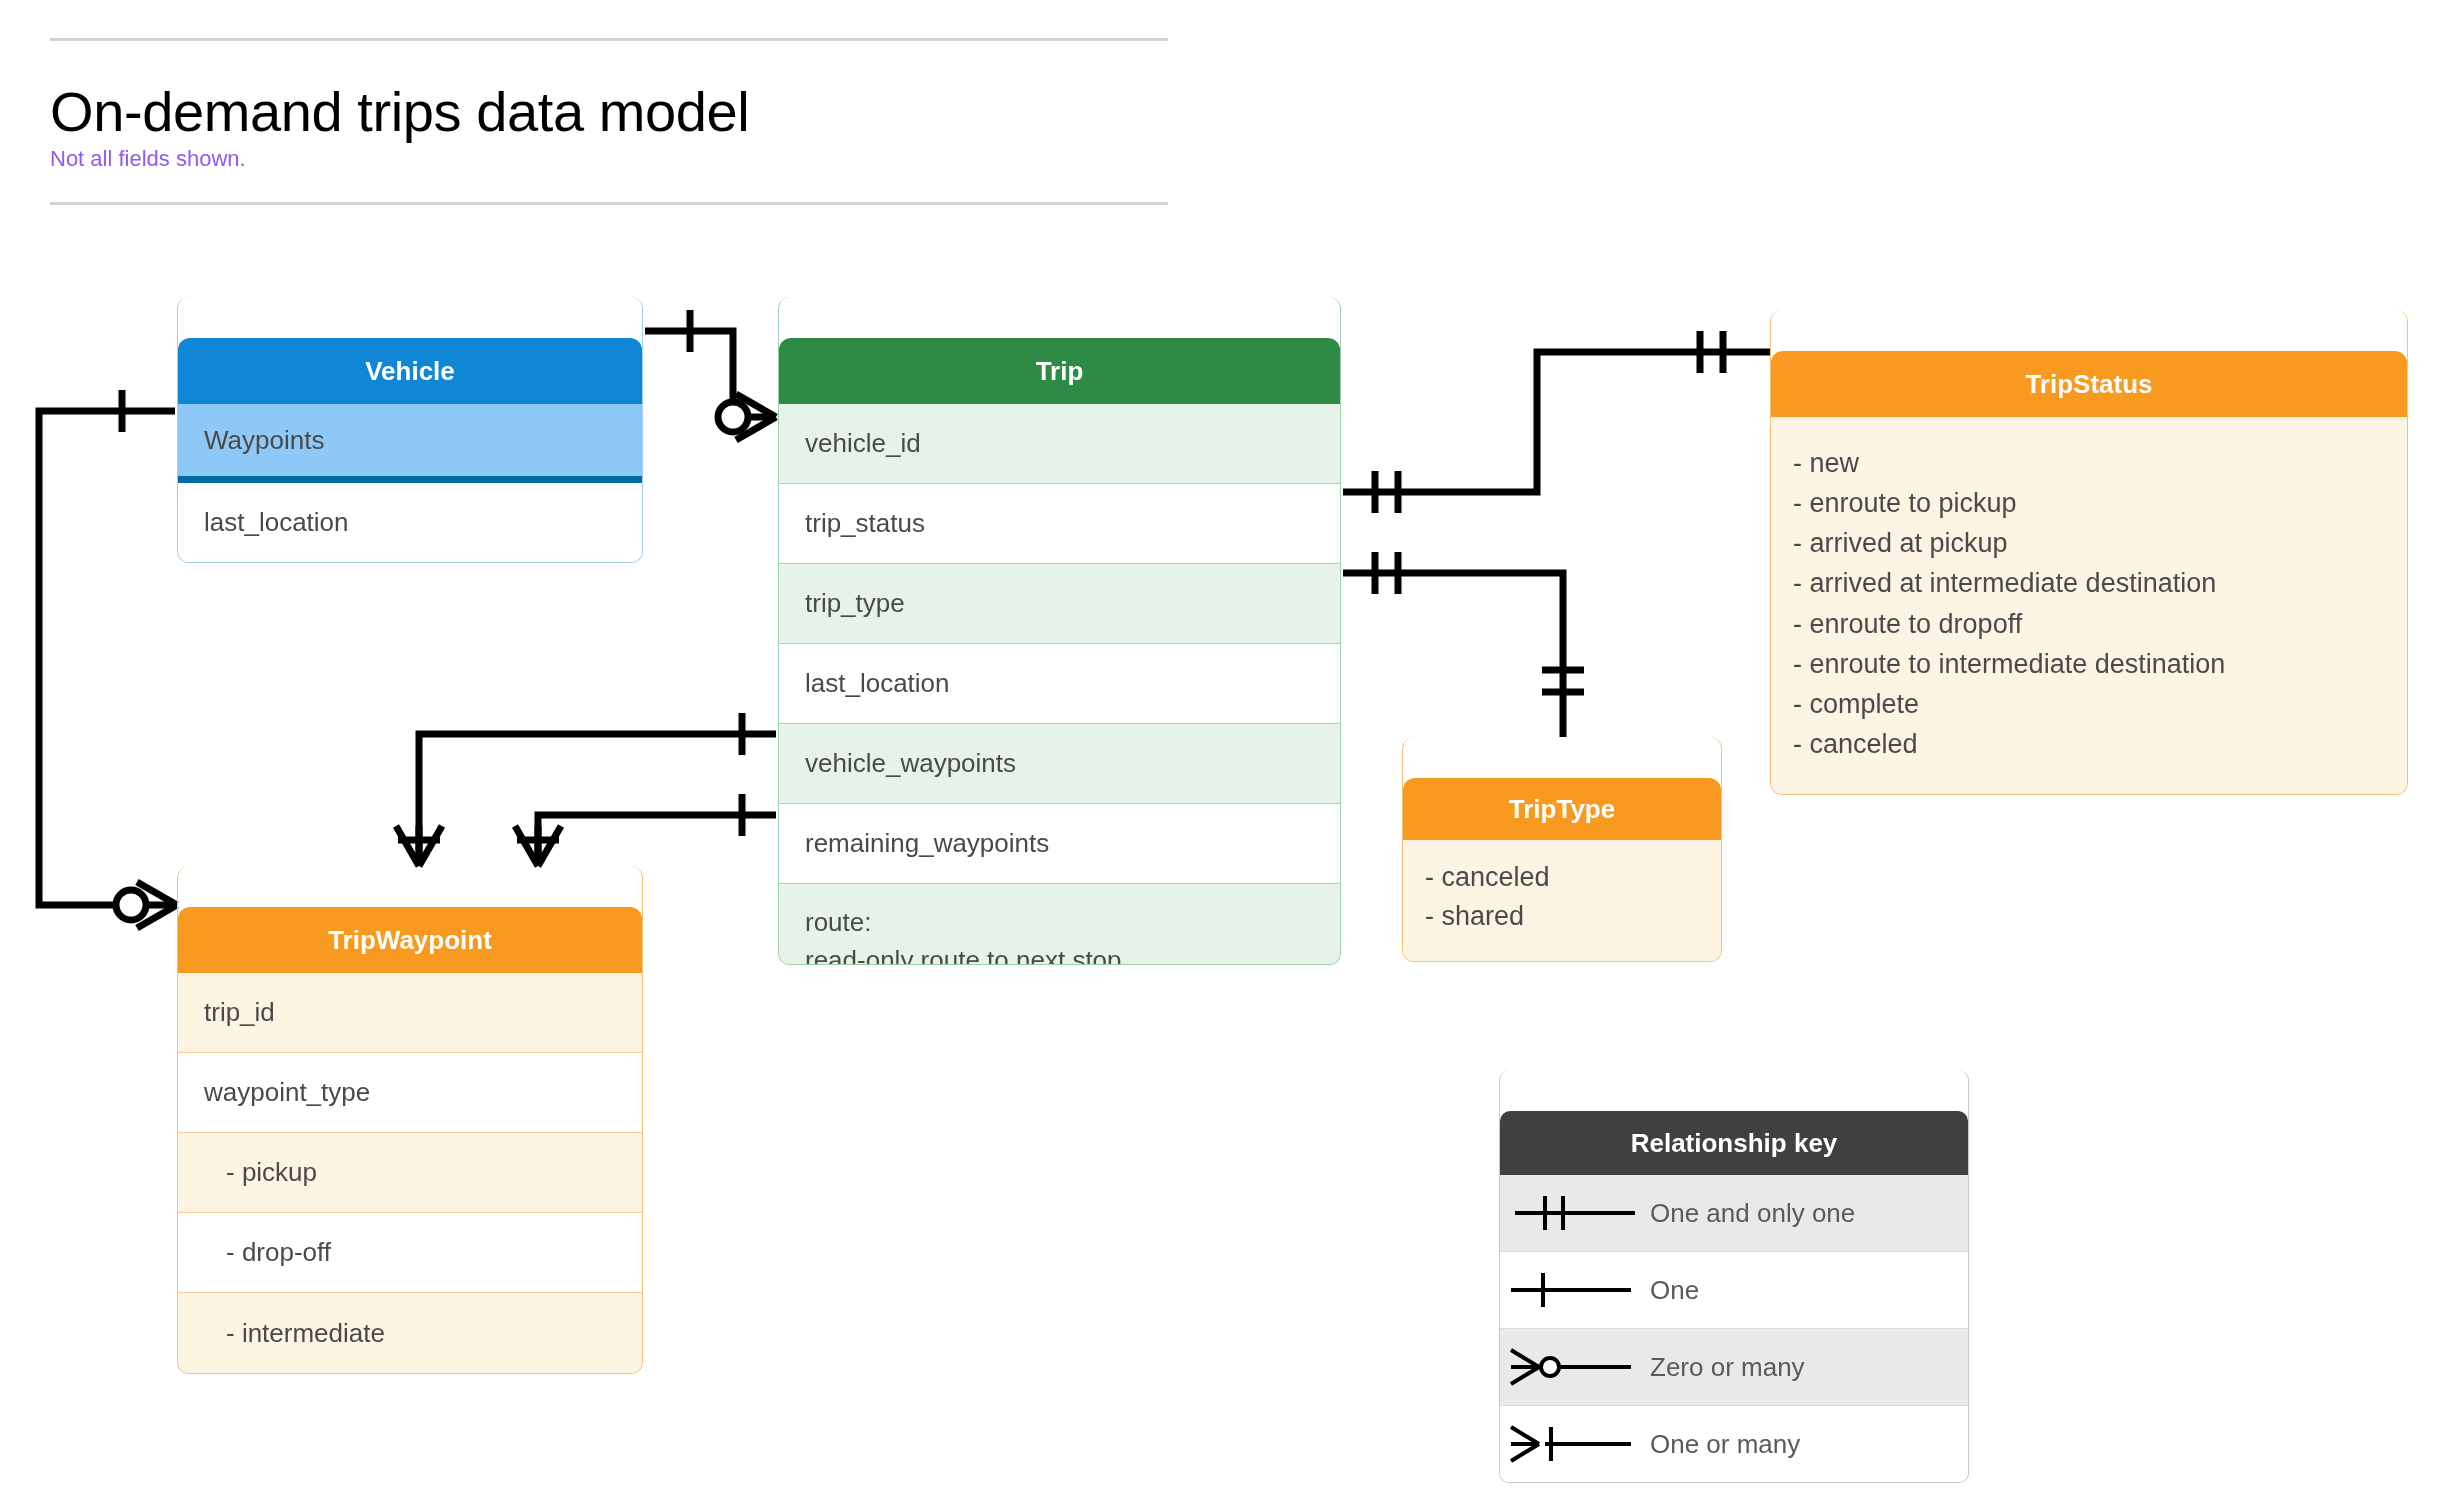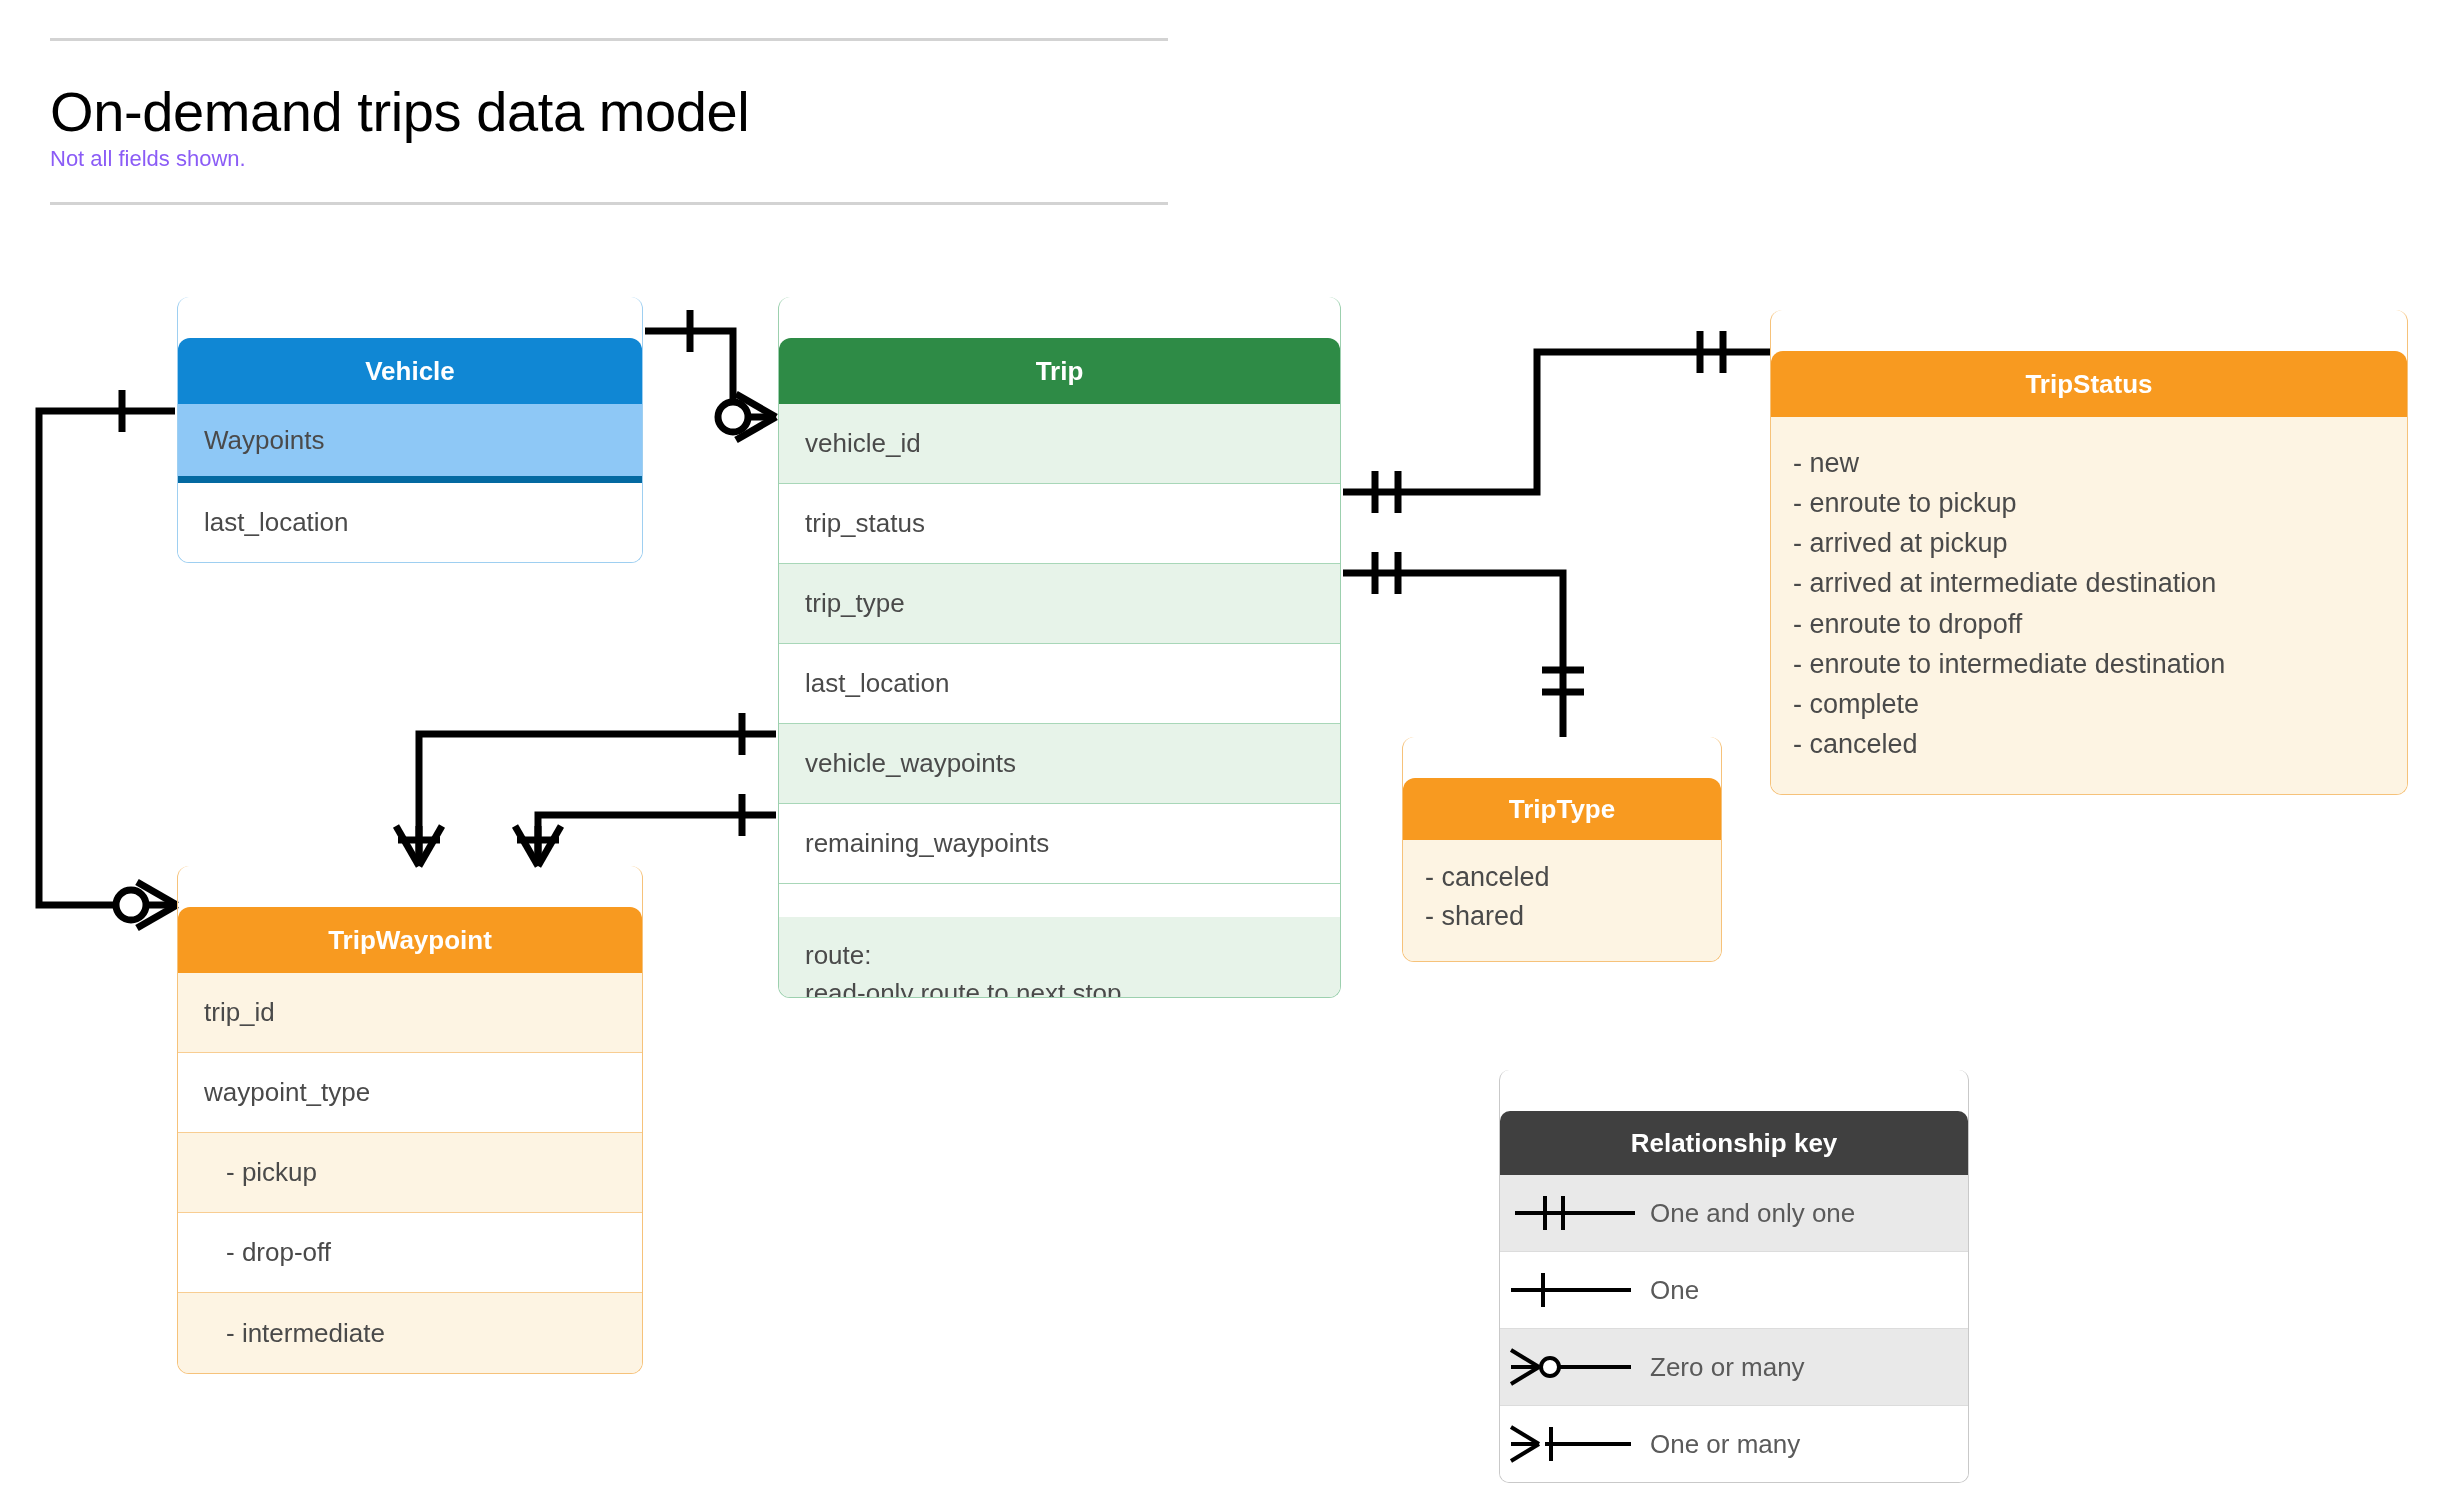--- a/index.html
+++ b/index.html
@@ -13,21 +13,21 @@
   #doc-title{font-size:56px;font-weight:normal;color:#000;letter-spacing:-0.4px;
              margin:38px 0 2px 0;}
   #doc-subtitle{font-size:22px;color:#8b5cf6;margin:0 0 30px 0;}
 
   
   .entity{position:absolute;border-radius:12px;overflow:hidden;box-sizing:border-box;}
   .entity-header{height:66px;line-height:66px;text-align:center;color:#fff;
                  font-size:26px;font-weight:bold;margin-top:41px;}
   .row{box-sizing:border-box;font-size:26px;color:#4a4a4a;
        padding:0 26px;display:flex;align-items:center;}
-  .row.multi{display:block;padding-top:20px;padding-bottom:34px;line-height:1.45;margin-top:33px;}
+  .row.multi{display:block;padding-top:20px;padding-bottom:34px;line-height:1.45;}
 
   
   #ent-vehicle{left:177px;top:297px;width:466px;
                border:1px solid #9ecff1;border-top:none;}
   #ent-vehicle .entity-header{background:#1087d4;border-radius:12px 12px 0 0;}
   #ent-vehicle .row{height:79px;border-bottom:7px solid #0369a1;}
   #ent-vehicle .row:last-child{border-bottom:none;}
   .vrow-a{background:#8ec8f6;}
   .vrow-b{background:#ffffff;}
 

